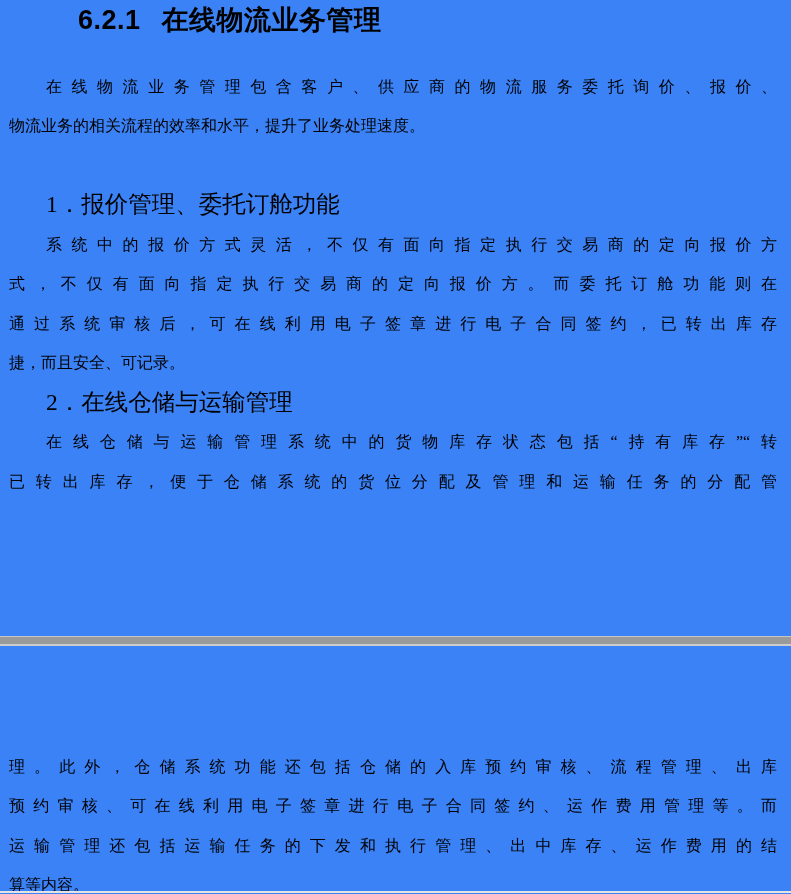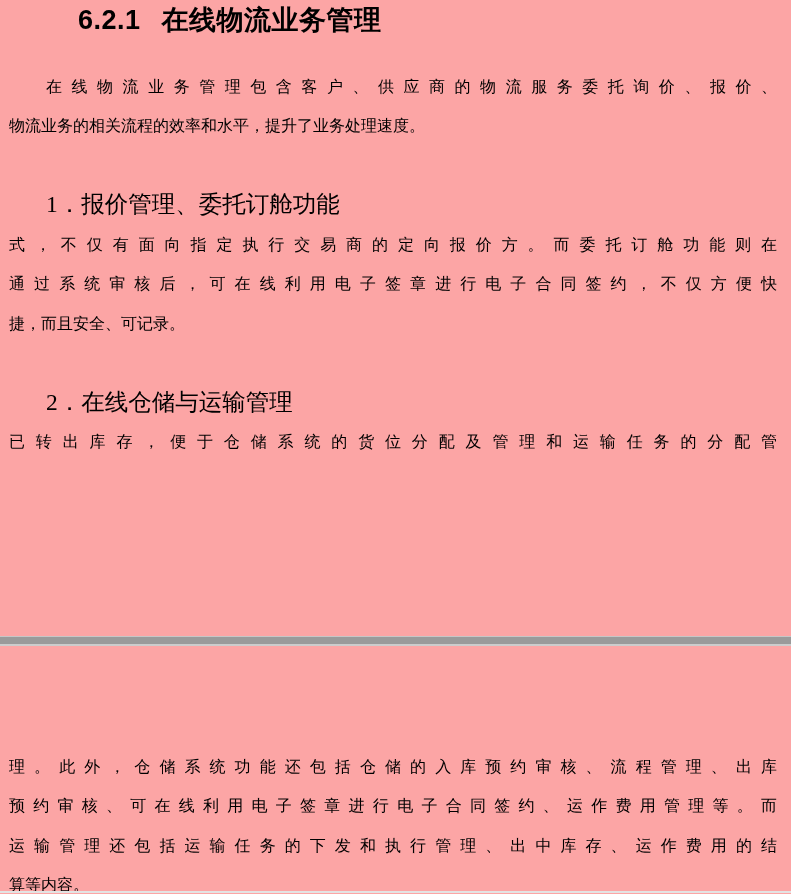--- a/index.html
+++ b/index.html
@@ -7,21 +7,21 @@
     width:791px;height:894px;
     background:#ffffff;
     font-family:"Liberation Serif","DejaVu Serif",serif;
     color:#000;
     overflow:hidden;
     position:relative;
   }
   .page{
     position:absolute;left:0;top:0;
     width:791px;height:894px;
-    background:#fca5a5;overflow:hidden;
+    background:#3b82f6;overflow:hidden;
   }
   .heading{
     position:absolute;left:78px;top:2px;margin:0;
     font-family:"Liberation Sans","DejaVu Sans",sans-serif;
     font-weight:700;font-size:27px;line-height:36px;
     letter-spacing:0.5px;white-space:nowrap;
   }
   .heading-title{margin-left:21px;}
   .para{
     position:absolute;left:9px;width:768px;
@@ -58,28 +58,30 @@
   <h1 class="heading"><span>6.2.1</span><span class="heading-title">在线物流业务管理</span></h1>
 
   <div class="para" style="top:66.75px">
     <div class="line first">在线物流业务管理包含客户、供应商的物流服务委托询价、报价、</div>
     <div class="line last">物流业务的相关流程的效率和水平，提升了业务处理速度。</div>
   </div>
 
   <div class="subheading" style="top:185.25px">1．报价管理、委托订舱功能</div>
 
   <div class="para" style="top:224.75px">
+    <div class="line first">系统中的报价方式灵活，不仅有面向指定执行交易商的定向报价方</div>
     <div class="line">式，不仅有面向指定执行交易商的定向报价方。而委托订舱功能则在</div>
-    <div class="line">通过系统审核后，可在线利用电子签章进行电子合同签约，不仅方便快</div>
+    <div class="line">通过系统审核后，可在线利用电子签章进行电子合同签约，已转出库存</div>
     <div class="line last">捷，而且安全、可记录。</div>
   </div>
 
   <div class="subheading" style="top:382.75px">2．在线仓储与运输管理</div>
 
   <div class="para" style="top:422.25px">
+    <div class="line first">在线仓储与运输管理系统中的货物库存状态包括“持有库存”“转</div>
     <div class="line">已转出库存，便于仓储系统的货位分配及管理和运输任务的分配管</div>
   </div>
 
   <div class="page-break-bar"></div>
 
   <div class="para" style="top:746.75px">
     <div class="line">理。此外，仓储系统功能还包括仓储的入库预约审核、流程管理、出库</div>
     <div class="line">预约审核、可在线利用电子签章进行电子合同签约、运作费用管理等。而</div>
     <div class="line">运输管理还包括运输任务的下发和执行管理、出中库存、运作费用的结</div>
     <div class="line last">算等内容。</div>

